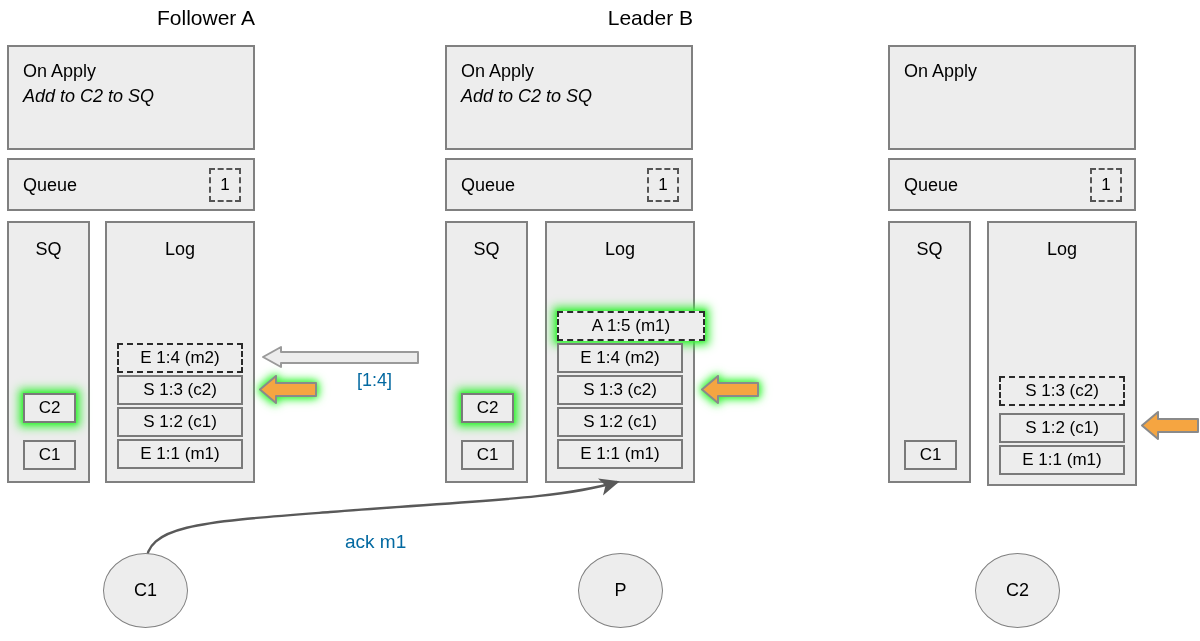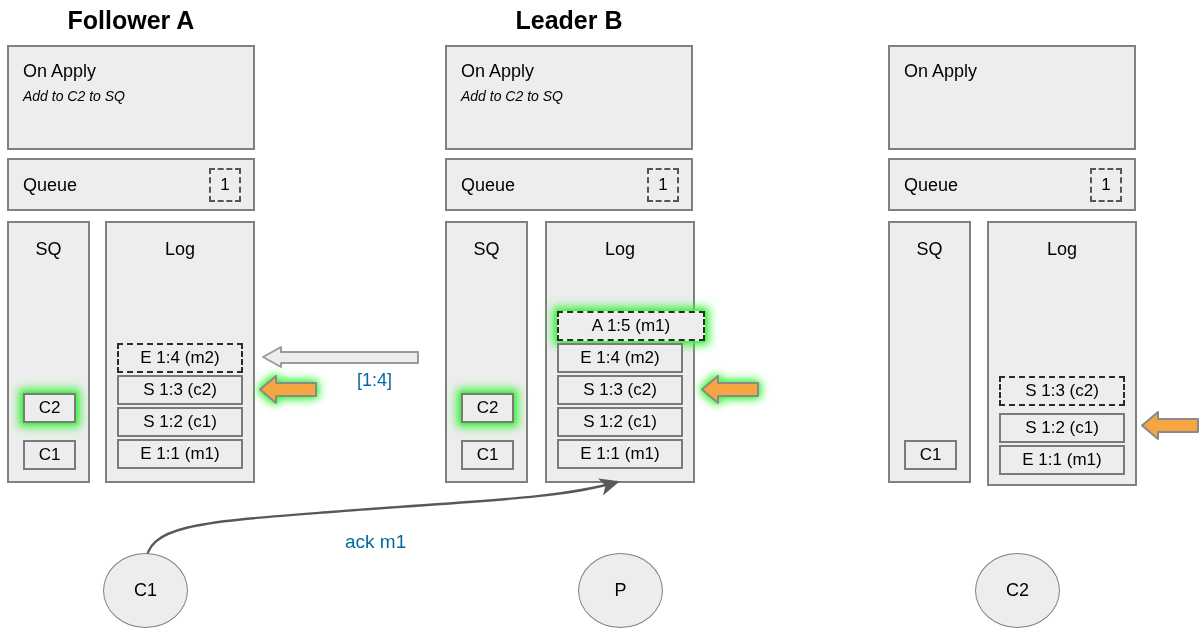--- a/index.html
+++ b/index.html
@@ -15,43 +15,43 @@
     overflow: hidden;
   }
   .stage {
     position: absolute;
     left: 0; top: 0;
     width: 1200px;
     height: 641px;
   }
   .node-title {
     position: absolute;
-    font-size: 25px;
-    font-weight: bold;
+    font-size: 21px;
+    font-weight: normal;
     color: #000000;
-    text-align: center;
+    text-align: right;
     white-space: nowrap;
   }
   .panel {
     position: absolute;
     background: #ededed;
     border: 2px solid #808080;
     box-sizing: border-box;
     padding-left: 12px;
   }
   .onapply {
     padding: 12px 14px 17px 14px;
   }
   .onapply .line1 {
     font-size: 18px;
     color: #000;
     line-height: 25px;
   }
   .onapply .line2 {
-    font-size: 14px;
+    font-size: 18px;
     color: #000;
     font-style: italic;
     line-height: 25px;
   }
   .queue-label {
     position: absolute;
     left: 14px;
     top: 50%;
     transform: translateY(-50%);
     font-size: 18px;

